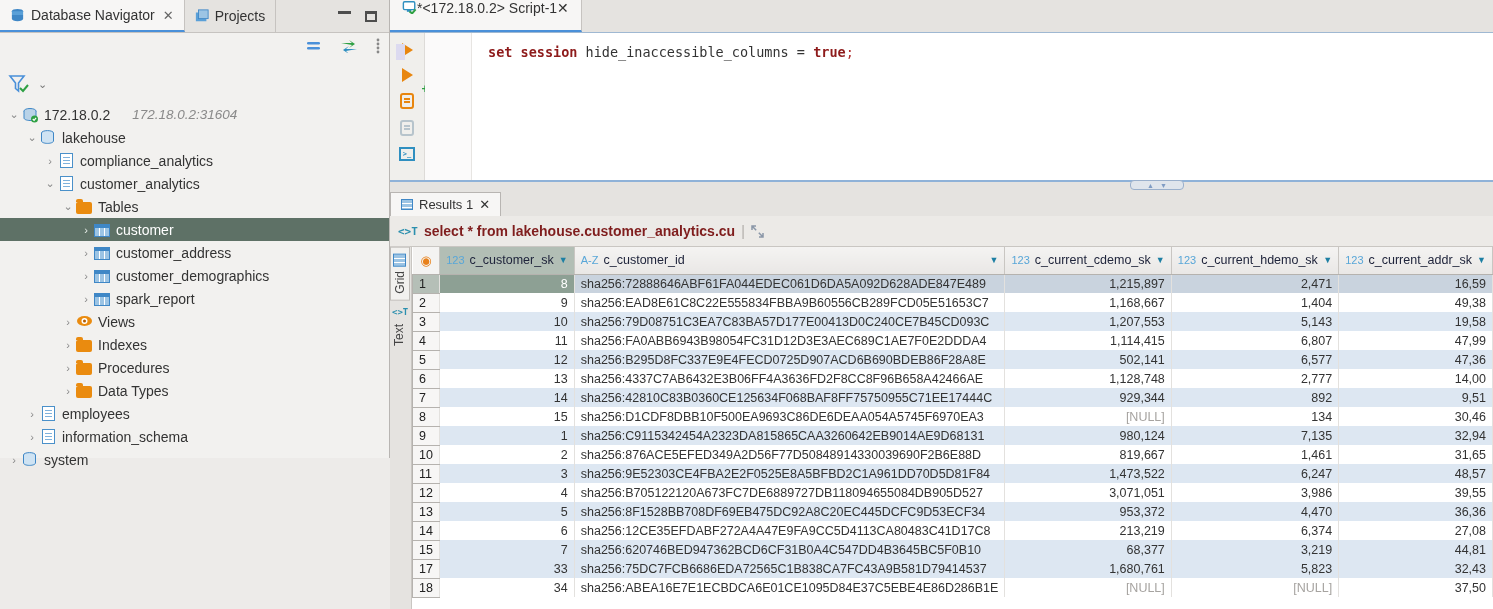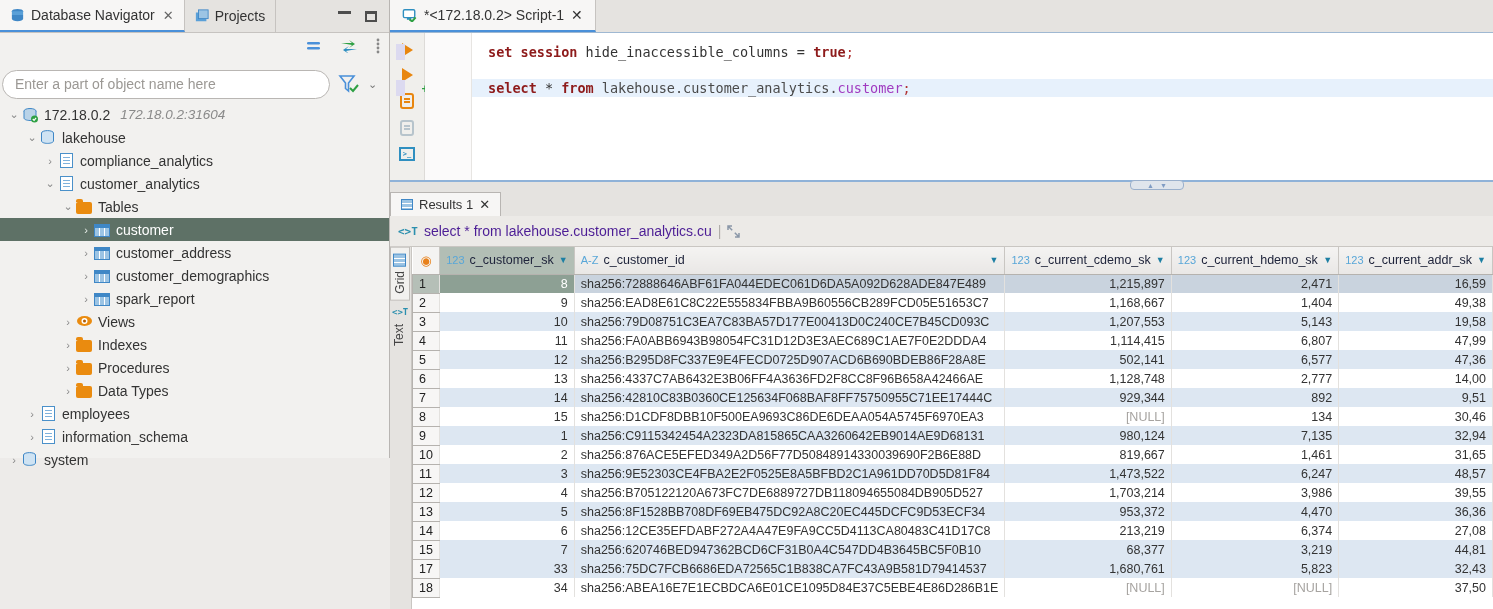--- a/index.html
+++ b/index.html
@@ -22,36 +22,36 @@
   .filter-input { margin-left:2px; width:328px; height:29px; border:1px solid #b9b6b3; border-radius:15px; background:#fff;
      font-size:14px; color:#9b9894; padding:0 12px; font-family:inherit; }
   .filter-input::placeholder { color:#9b9894; }
 
   #tree { position:absolute; left:0; top:103px; width:100%; }
   .titem { height:23px; display:flex; align-items:center; font-size:14px; color:#333; white-space:nowrap; }
   .titem.selected { background:#5e7166; color:#fff; }
   .titem .chev { width:16px; text-align:center; color:#8a8a8a; font-size:11px; flex:0 0 16px; }
   .titem.selected .chev { color:#e8eee9; }
   .titem .ticon { width:17px; height:16px; margin-right:5px; flex:0 0 17px; position:relative; }
-  .titem .sub { color:#8a8a8a; font-style:italic; margin-left:10px; font-size:13.5px; }
+  .titem .sub { color:#8a8a8a; font-style:italic; margin-left:22px; font-size:13.5px; }
 
   
   .i-folder { background:#ea8b0f; border-radius:2px; width:16px; height:12px; margin-top:3px; position:relative; }
   .i-folder::before { content:""; position:absolute; left:0; top:-3px; width:7px; height:3px; background:#ea8b0f; border-radius:2px 2px 0 0; }
   .i-table { width:16px; height:13px; margin-top:2px; border:1px solid #3f87c6; background:
      linear-gradient(#3f87c6 0 3px, transparent 3px) ,
      repeating-linear-gradient(90deg, #9cc4e4 0 4.5px, #fff 4.5px 5px),
      #cfe3f3; }
   .i-doc { width:13px; height:15px; margin:0 auto; border:1px solid #4a90c9; background:#fff; position:relative; }
   .i-doc::before { content:""; position:absolute; left:2px; top:3px; width:7px; height:1.5px; background:#7fb2dc; box-shadow:0 3px 0 #7fb2dc, 0 6px 0 #7fb2dc; }
 
   
   #rightpane { position:absolute; left:390px; top:0; width:1103px; height:609px; background:#fff; }
   .ed-tabbar { position:absolute; left:0; top:0; width:100%; height:33px; background:#e5e3e0; border-bottom:1px solid #9fb8d2; display:flex; }
-  .ed-tab { display:flex; align-items:center; gap:7px; padding:0 12px; background:#f7f6f5; border-right:1px solid #c6c3c0; border-bottom:2px solid #4a90d9; font-size:14px; }
+  .ed-tab { display:flex; align-items:flex-start; padding:0 12px; background:#f7f6f5; border-right:1px solid #c6c3c0; border-bottom:2px solid #4a90d9; font-size:14px; }
 
   #editor { position:absolute; left:0; top:33px; width:100%; height:147px; background:#fff; }
   .ed-toolstrip { position:absolute; left:0; top:0; width:35px; height:100%; background:#f0efec; border-right:1px solid #dddbd8; display:flex; flex-direction:column; align-items:center; padding-top:10px; gap:11px; }
   .play { width:0; height:0; border-left:11px solid #e8860f; border-top:7px solid transparent; border-bottom:7px solid transparent; }
   .play-plus { position:relative; }
   .play-plus .plus { position:absolute; left:9px; top:7px; color:#2ea043; font-size:12px; font-weight:bold; }
   .scripti { width:14px; height:16px; border:2px solid #e8860f; border-radius:3px; position:relative; }
   .scripti.gray { border-color:#b7c4cc; }
   .scripti::after { content:""; position:absolute; left:2px; top:3px; width:6px; height:1.5px; background:#e8860f; box-shadow:0 3px 0 #e8860f; }
   .scripti.gray::after { background:#b7c4cc; box-shadow:0 3px 0 #b7c4cc; }
@@ -71,21 +71,21 @@
   
   #sash { position:absolute; left:0; top:180px; width:100%; height:12px; background:#e5e3e0; border-top:2px solid #8fb2d8; }
   .sash-grip { position:absolute; left:740px; top:-2px; width:54px; height:10px; background:#dfe5ec; border:1px solid #9ab0cc; border-radius:4px; display:flex; align-items:center; justify-content:center; gap:6px; color:#7f9cc4; font-size:7px; }
 
   
   .res-tabbar { position:absolute; left:0; top:192px; width:100%; height:24px; background:#e5e3e0; display:flex; }
   .res-tab { display:flex; align-items:center; gap:6px; padding:0 10px; background:#f7f6f5; border:1px solid #b8b5b2; border-bottom:none; font-size:13px; }
 
   #filterbar { position:absolute; left:0; top:216px; width:100%; height:31px; background:#eceae7; border-bottom:1px solid #c9c6c2; display:flex; align-items:center; font-size:14px; }
   .fb-icon { color:#2b8fae; font-family:"DejaVu Sans Mono",monospace; font-size:11px; font-weight:bold; margin:0 6px 0 8px; }
-  .fb-query { color:#4c1d95; font-weight:normal; white-space:nowrap; }
+  .fb-query { color:#7f1d1d; font-weight:bold; white-space:nowrap; }
   .fb-sep { color:#b0ada9; margin:0 6px; }
   .fb-expand { color:#8a97a8; font-size:12px; margin-right:8px; }
   .fb-placeholder { color:#a8a5a1; font-style:italic; white-space:nowrap; }
 
   
   #grid { position:absolute; left:0; top:247px; width:100%; height:362px; background:#fff; }
   .side-strip { position:absolute; left:0; top:0; width:22px; height:100%; background:#e5e3e0; border-right:1px solid #c9c6c2; }
   .vtab { writing-mode:vertical-rl; transform:rotate(180deg); font-size:12px; color:#444; display:flex; align-items:center; gap:4px; padding:6px 2px; }
   .vtab.active { background:#f2f1ef; border:1px solid #c0bdb9; }
   .vtab .gicon { width:13px; height:13px; transform:rotate(180deg); writing-mode:horizontal-tb; }
@@ -149,21 +149,20 @@
       </svg>
     <svg width="6" height="16" viewBox="0 0 6 16">
         <circle cx="3" cy="2" r="1.4" fill="#888"></circle>
         <circle cx="3" cy="6" r="1.4" fill="#888"></circle>
         <circle cx="3" cy="10" r="1.4" fill="#888"></circle>
         <circle cx="3" cy="14" r="1.4" fill="#888"></circle>
       </svg>
   </div>
 
   <div class="filter-row">
-    <input class="filter-input" type="text" placeholder="Enter a part of object name here" style="">
     <svg width="22" height="20" viewBox="0 0 22 20" style="margin-left:8px">
         <path d="M2 2 h14 l-5.5 7 v8 l-3 -2.5 v-5.5 z" fill="none" stroke="#4a90d9" stroke-width="1.6"></path>
         <path d="M12 14 l3 3 l5 -6" fill="none" stroke="#2ea043" stroke-width="2"></path>
       </svg>
     <span style="color:#777;font-size:11px;margin-left:8px">⌄</span>
   </div>
 
   <div id="tree">
       <div class="titem" style="padding-left: 6px;">
         <span class="chev">⌄</span>
@@ -311,21 +310,20 @@
           <span class="plus">+</span>
         </div>
       <div class="scripti"></div>
       <div class="scripti gray"></div>
       <div class="consolei">&gt;_</div>
     </div>
     <div class="ed-gutter"></div>
     <div class="ed-code" id="codearea" style="padding-top:10px;">
         <div class="cline"><span class="mark"></span><span class="tk-kw">set session</span><span class="tk-id"> hide_inaccessible_columns </span><span class="tk-id">= </span><span class="tk-kw">true</span><span class="tk-punc">;</span></div>
         <div class="cline">&nbsp;</div>
-        <div class="cline hl"><span class="mark"></span><span class="tk-kw">select</span><span class="tk-id"> * </span><span class="tk-kw">from</span><span class="tk-path"> lakehouse.customer_analytics.</span><span class="tk-obj">customer</span><span class="tk-punc">;</span></div>
       </div>
   </div>
 
   <div id="sash">
     <div class="sash-grip">
       <span>▲</span>
       <span>▼</span>
     </div>
   </div>
 
@@ -484,21 +482,21 @@
             <td class="dcell ralign">3</td>
             <td class="dcell">sha256:9E52303CE4FBA2E2F0525E8A5BFBD2C1A961DD70D5D81F84</td>
             <td class="dcell ralign">1,473,522</td>
             <td class="dcell ralign">6,247</td>
             <td class="dcell ralign">48,57</td>
           </tr>
           <tr class="even">
             <td class="rowhdr">12</td>
             <td class="dcell ralign">4</td>
             <td class="dcell">sha256:B705122120A673FC7DE6889727DB118094655084DB905D527</td>
-            <td class="dcell ralign">1,703,214</td>
+            <td class="dcell ralign">3,071,051</td>
             <td class="dcell ralign">3,986</td>
             <td class="dcell ralign">39,55</td>
           </tr>
           <tr class="odd">
             <td class="rowhdr">13</td>
             <td class="dcell ralign">5</td>
             <td class="dcell">sha256:8F1528BB708DF69EB475DC92A8C20EC445DCFC9D53ECF34</td>
             <td class="dcell ralign">953,372</td>
             <td class="dcell ralign">4,470</td>
             <td class="dcell ralign">36,36</td>

